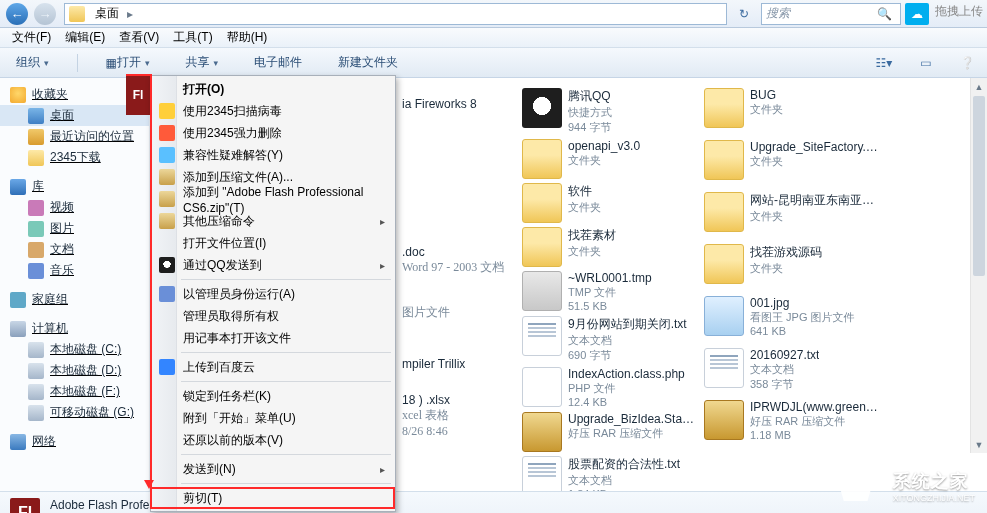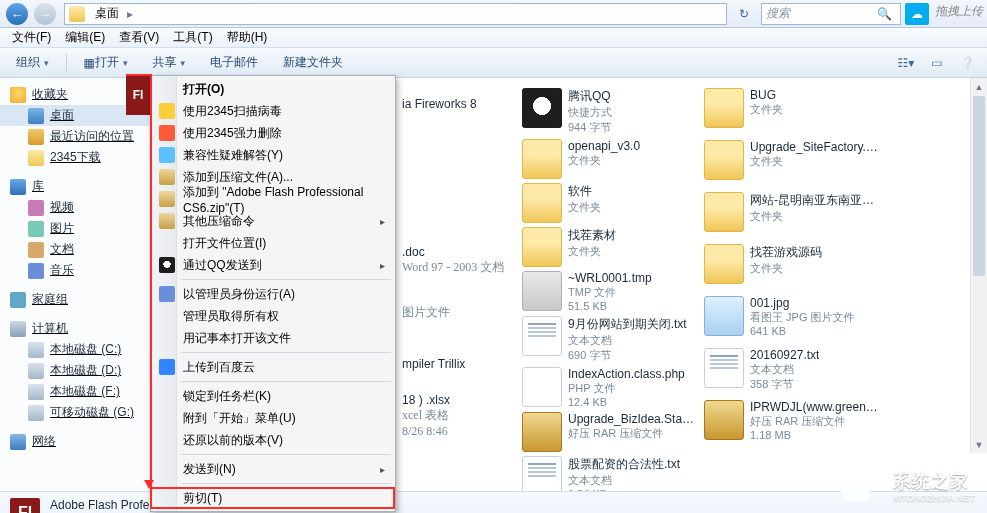--- a/index.html
+++ b/index.html
@@ -11,28 +11,28 @@
 .nav-circle { width: 22px; height: 22px; border-radius: 50%; background: linear-gradient(#5ea7e8, #2a6fb7); display: flex; align-items: center; justify-content: center; color: #fff; font-size: 13px; }
 .nav-circle.disabled { background: linear-gradient(#d7e2ed, #b5c4d4); color: #eef4fa; }
 .addr { flex: 1; margin: 0 4px; height: 22px; border: 1px solid #9db9d6; background: #fff; display: flex; align-items: center; padding: 0 4px; }
 .addr .folder-ico { width: 16px; height: 16px; background: linear-gradient(#fde9a8, #f0c657); border-radius: 2px; margin-right: 4px; }
 .addr .crumb { padding: 0 6px; }
 .addr .arrow { color: #6a7a8b; padding: 0 2px; }
 .nav-right { display: flex; gap: 2px; }
 .search-box { width: 140px; height: 22px; border: 1px solid #9db9d6; background: #fff; display: flex; align-items: center; padding: 0 4px; color: #8898aa; }
 .search-box .mag { color: #5a8fc7; margin-right: 4px; }
 .upload-btn { width: 24px; height: 22px; background: #00aeef; display: flex; align-items: center; justify-content: center; color: #fff; border-radius: 2px; margin-left: 2px; }
-.upload-txt { color: #888; margin-left: 4px; font-style: italic; }
+.upload-txt { color: #888; margin-left: 4px; }
 
 
 .menubar { height: 20px; background: linear-gradient(#f9fbfd, #eaf1f9); border-bottom: 1px solid #d3dfeb; display: flex; align-items: center; padding: 0 6px; gap: 2px; }
 .menubar span { padding: 1px 6px; }
 
 
-.toolbar { height: 30px; background: linear-gradient(#f5f9fd, #e1eaf4); border-bottom: 1px solid #c6d5e6; display: flex; align-items: center; padding: 0 8px; gap: 9px; }
+.toolbar { height: 30px; background: linear-gradient(#f5f9fd, #e1eaf4); border-bottom: 1px solid #c6d5e6; display: flex; align-items: center; padding: 0 8px; gap: 20px; }
 .toolbar .tb-item { display: flex; align-items: center; padding: 0 8px; color: #2a4d75; }
 .toolbar .tb-item.drop::after { content: "▾"; margin-left: 4px; font-size: 9px; color: #4a6a8f; }
 .toolbar .tb-sep { width: 1px; height: 18px; background: #c4d3e3; }
 .toolbar .spacer { flex: 1; }
 .toolbar .tb-ico { width: 22px; height: 22px; display: flex; align-items: center; justify-content: center; color: #3a6a9f; }
 
 
 .content { display: flex; height: 413px; }
 .sidebar { width: 150px; border-right: 1px solid #e5ecf3; padding: 6px 0; overflow: hidden; background: #fafcfe; }
 .tree { list-style: none; text-decoration: underline; }

